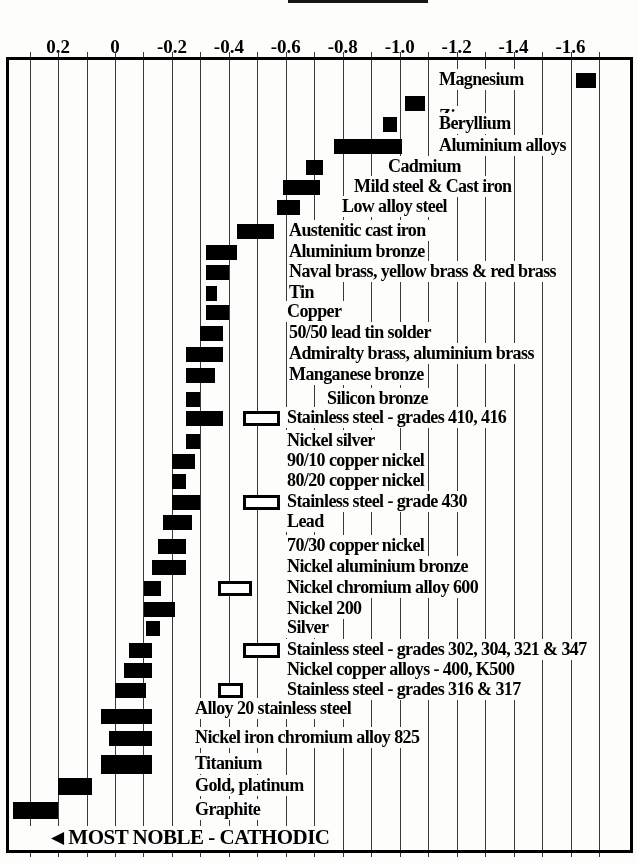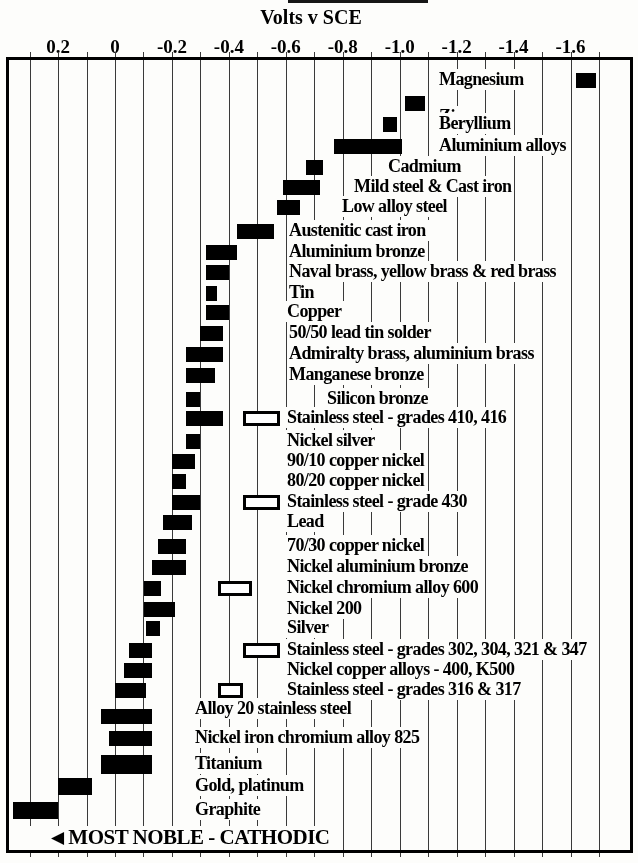--- a/index.html
+++ b/index.html
@@ -35,21 +35,20 @@
   .footer-left{left:9px;padding-left:42px;}
   .footer-right{right:9px;}
   .arrow{font-size:17px;position:relative;top:-1px;}
 </style>
 </head>
 <body>
 
 <div class="chart">
   <div class="artifact" style="left:288px;top:0;width:140px;height:3px;"></div>
 
-  <div class="title">Volts v SCE</div>
 
   <div id="axis-layer">
       <span class="axis-label" style="left: 58.06px;">0.2</span>
       <span class="axis-label" style="left: 115px;">0</span>
       <span class="axis-label" style="left: 171.94px;">-0.2</span>
       <span class="axis-label" style="left: 228.88px;">-0.4</span>
       <span class="axis-label" style="left: 285.82px;">-0.6</span>
       <span class="axis-label" style="left: 342.76px;">-0.8</span>
       <span class="axis-label" style="left: 399.7px;">-1.0</span>
       <span class="axis-label" style="left: 456.64px;">-1.2</span>

